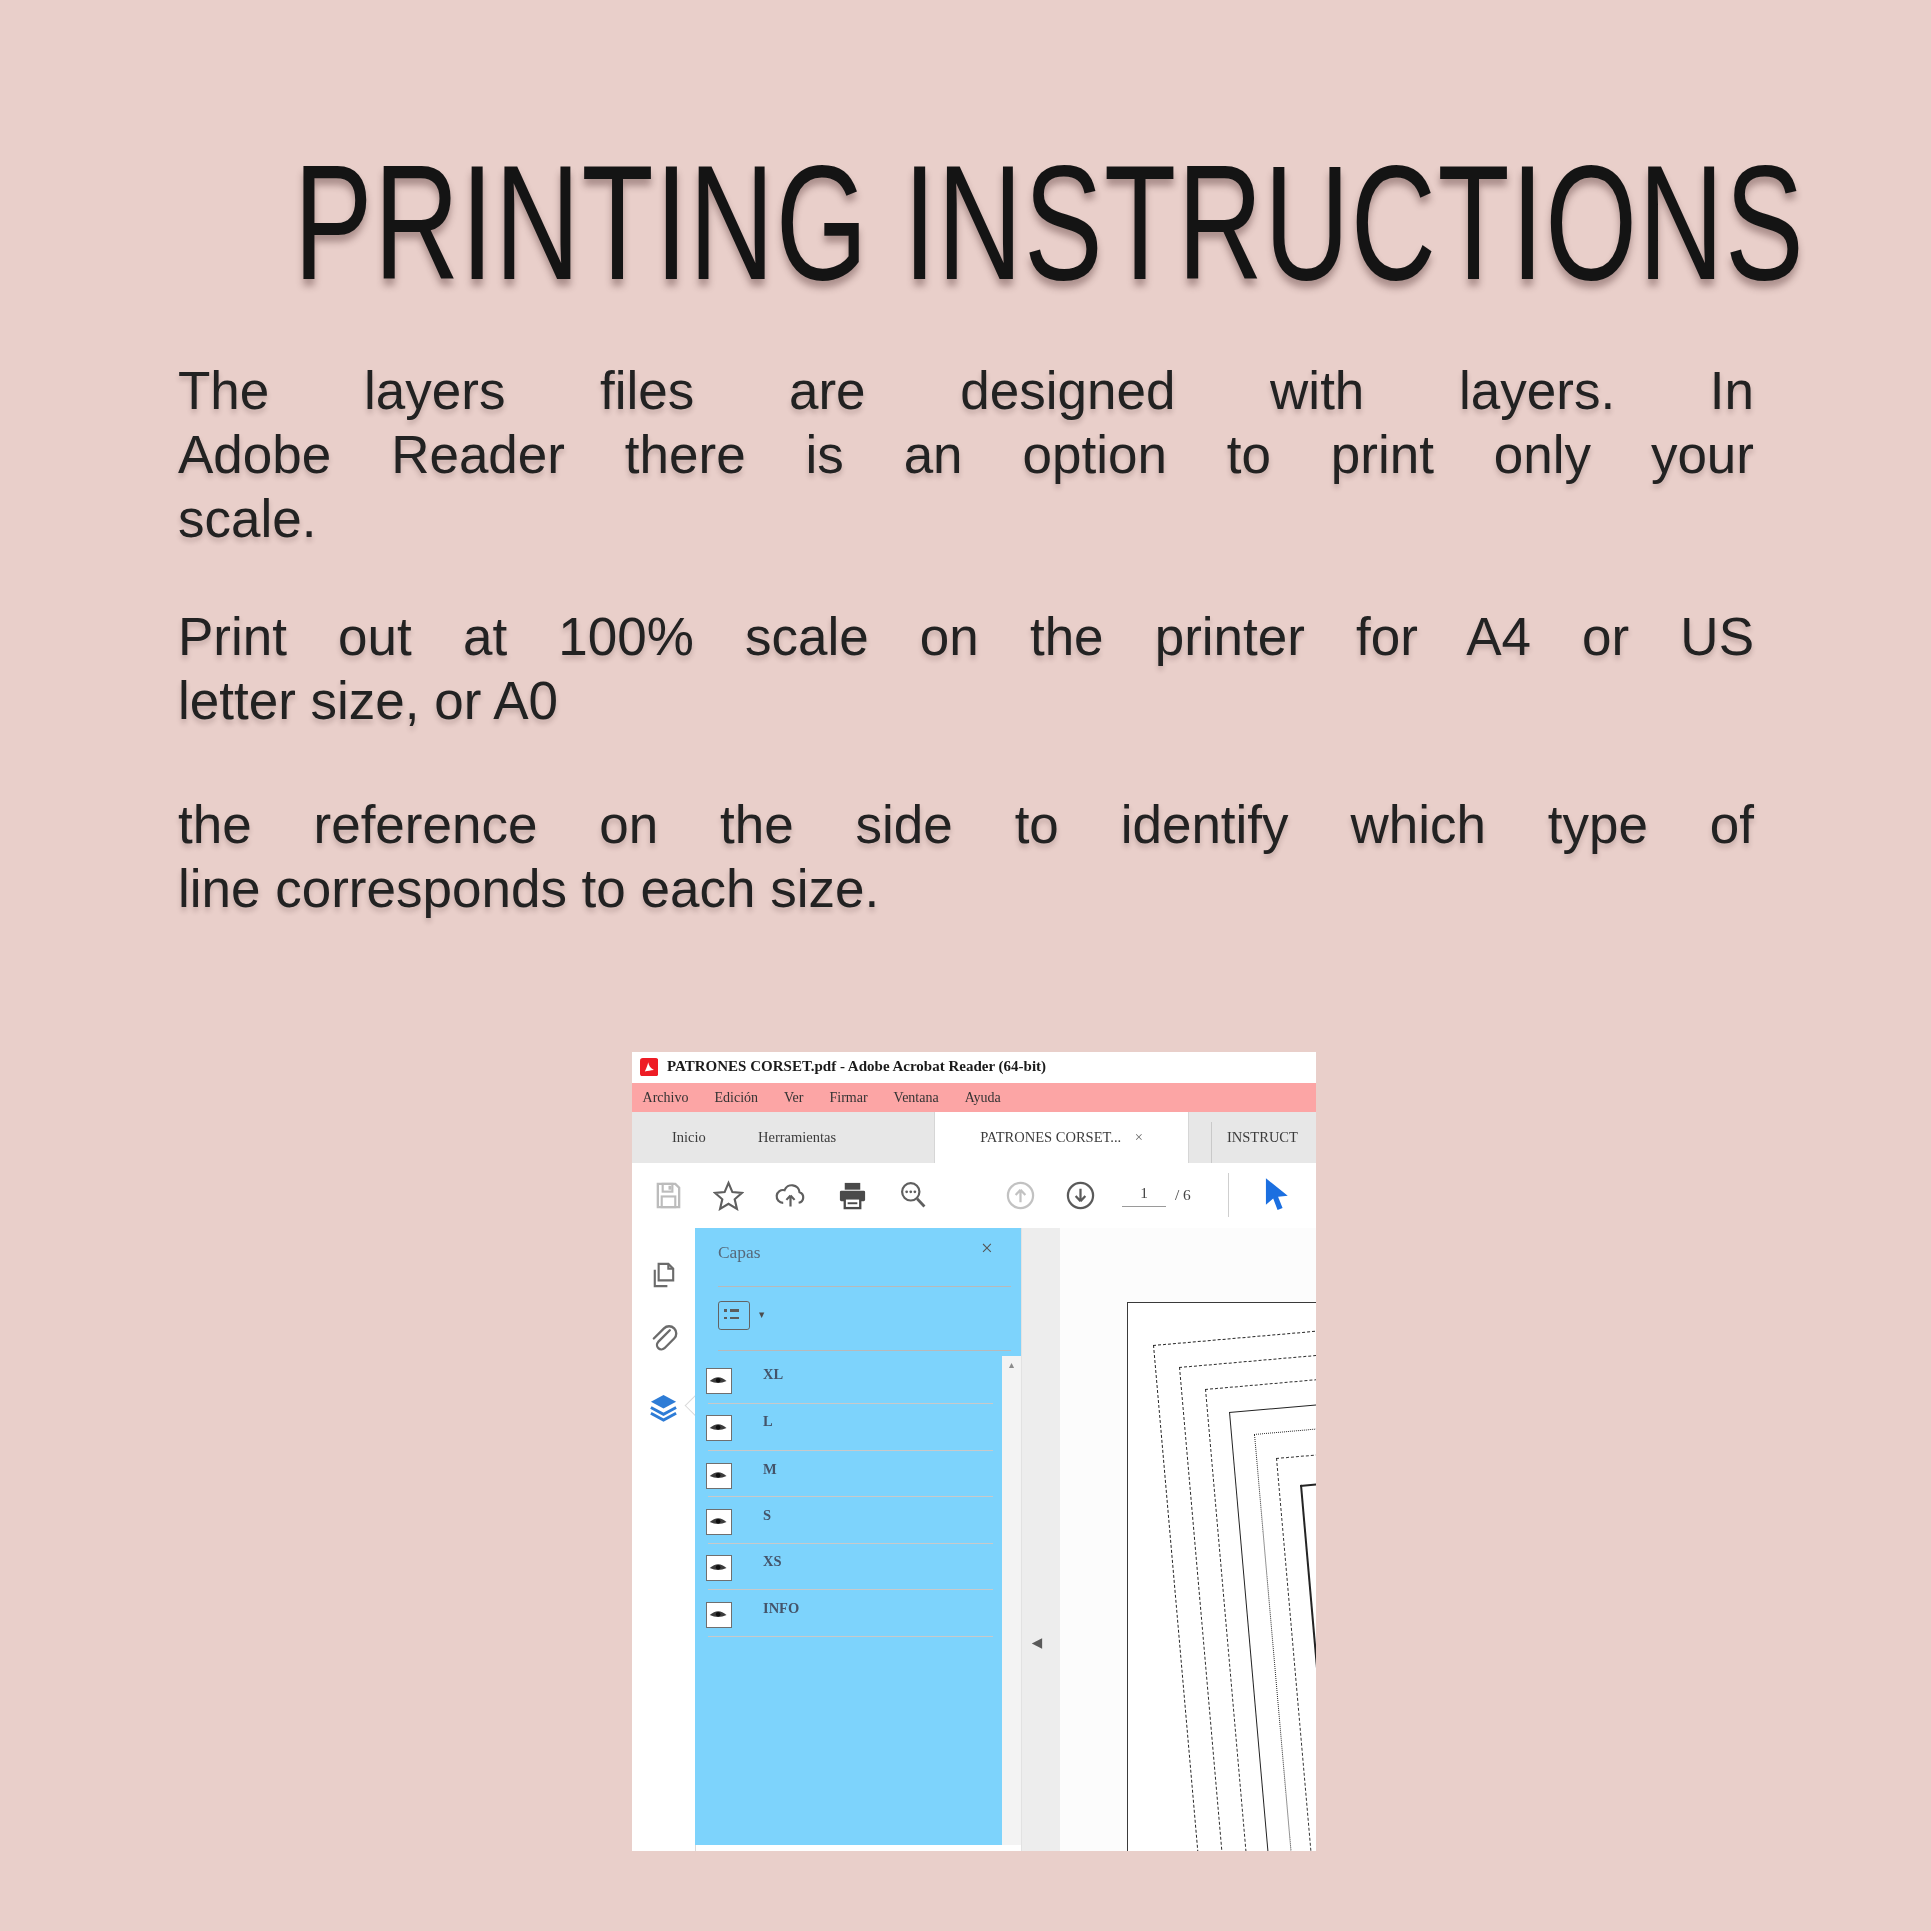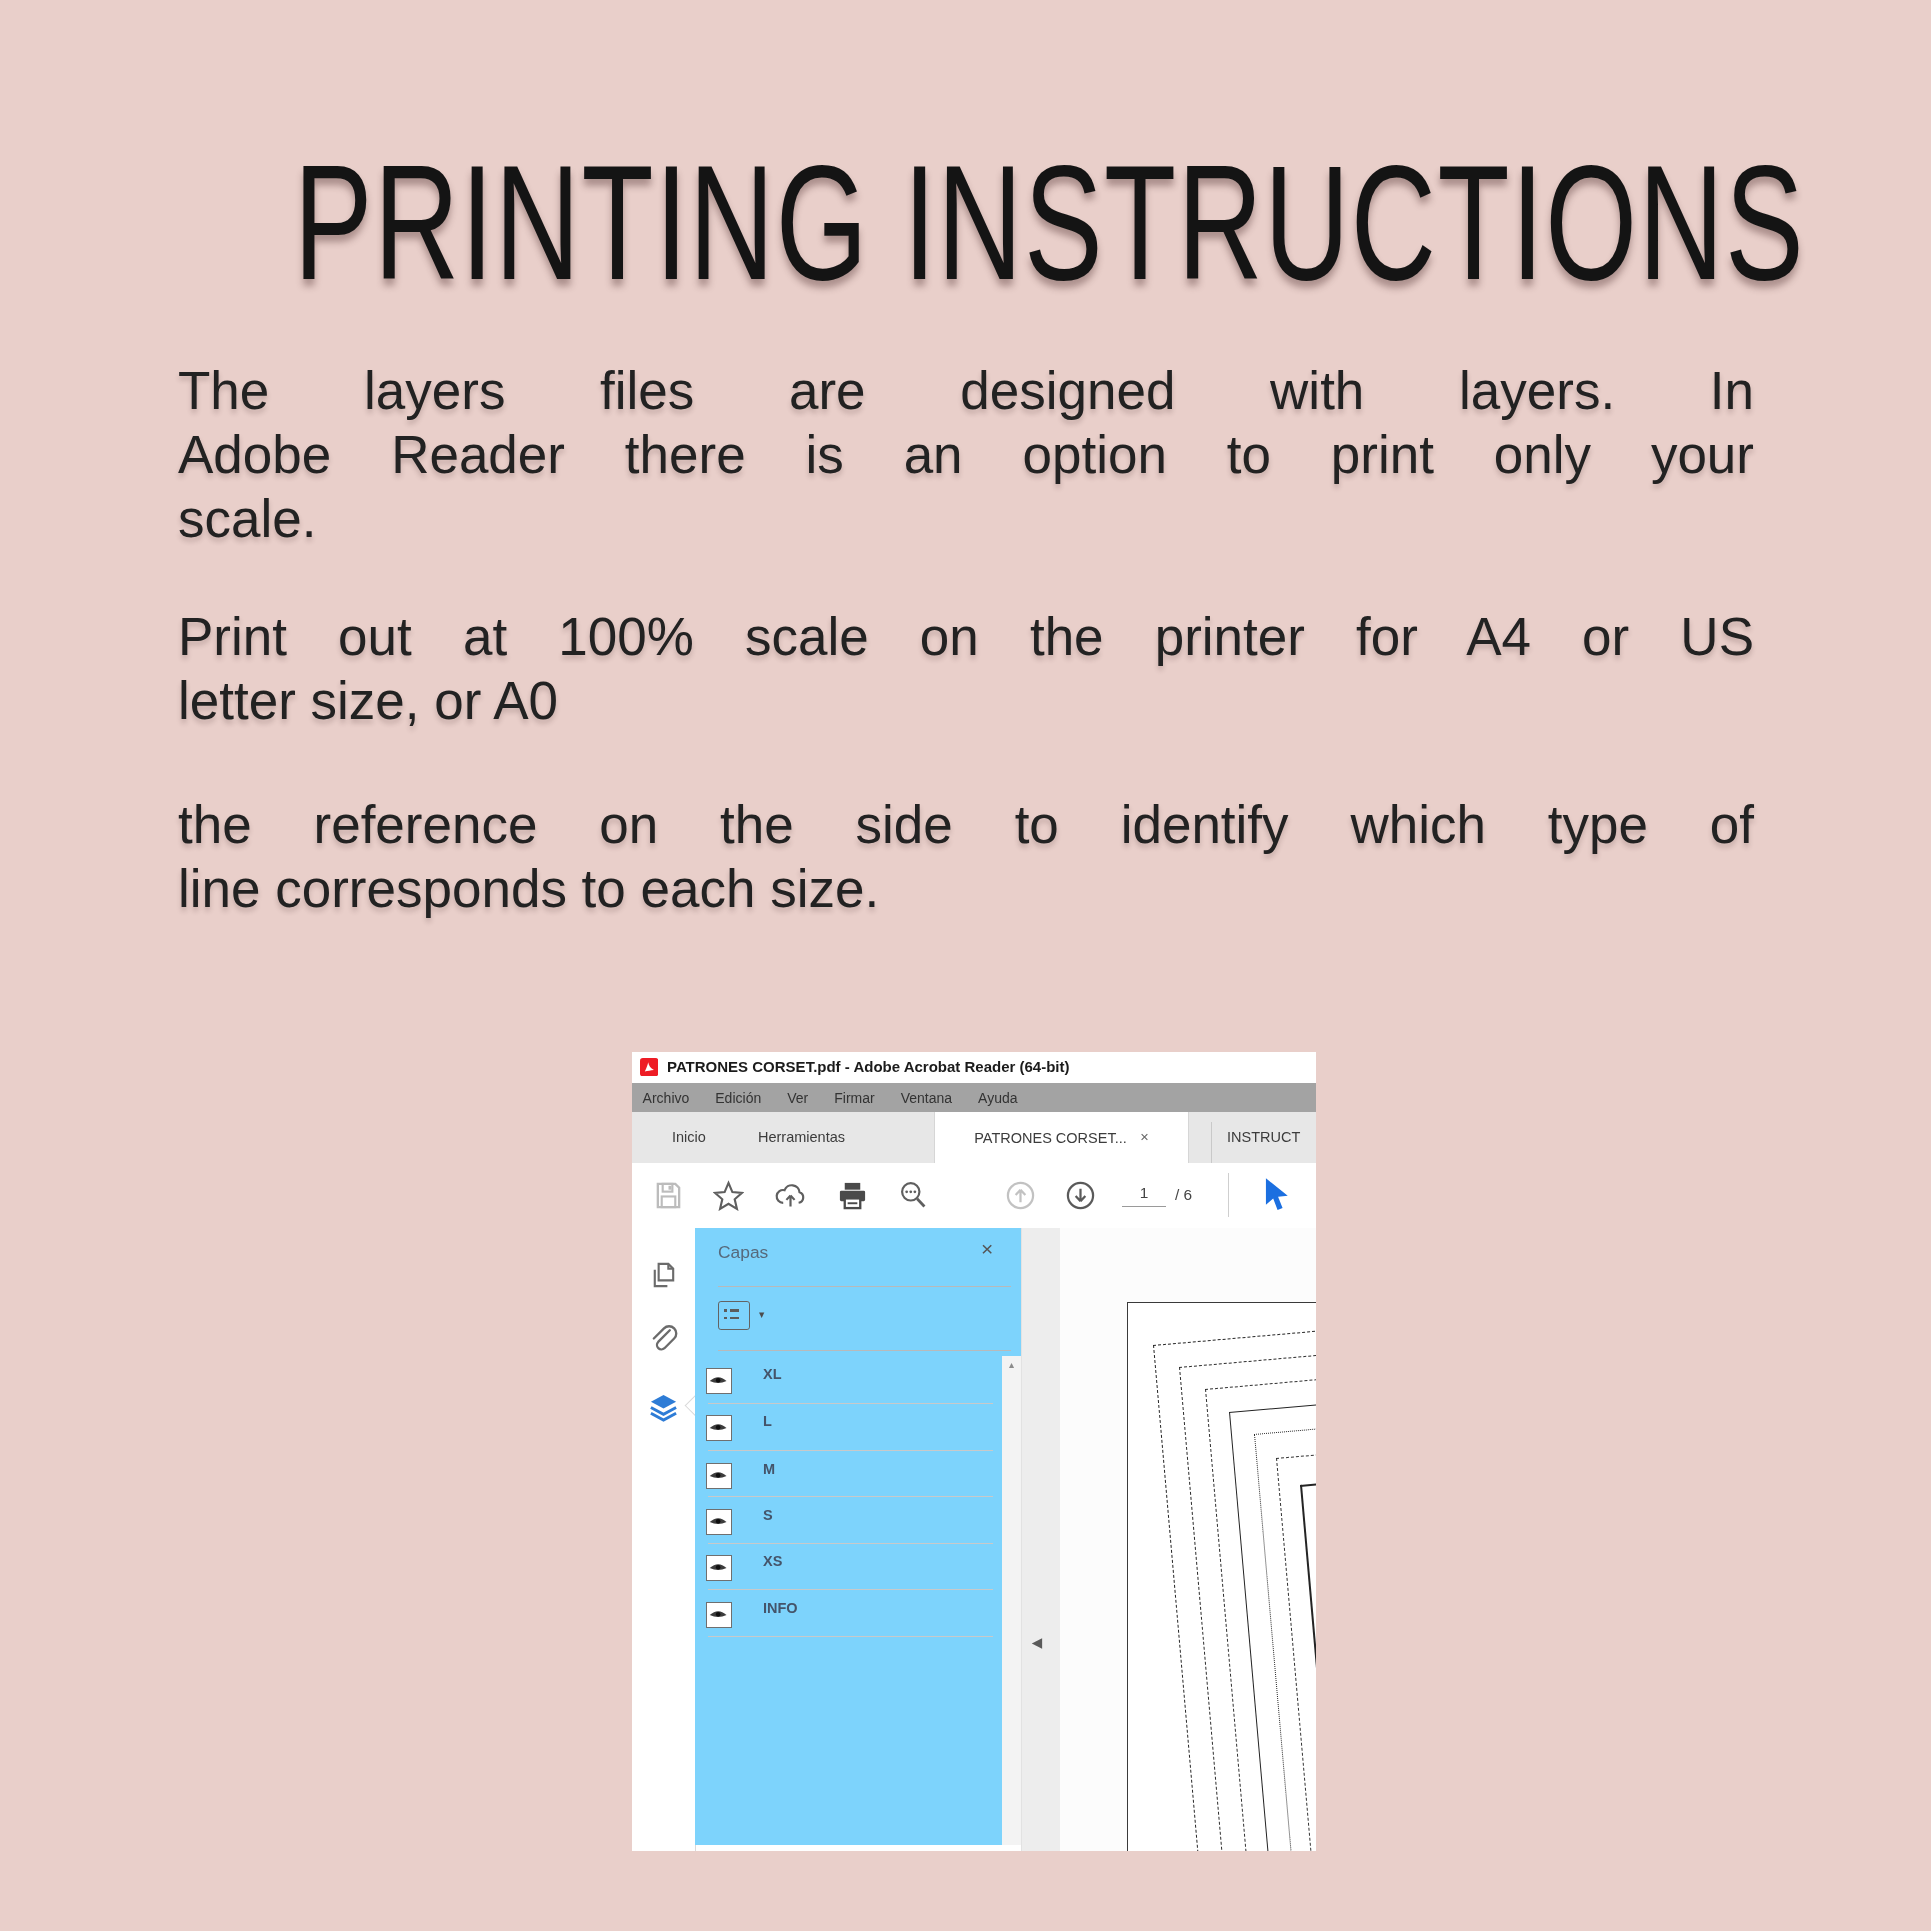--- a/index.html
+++ b/index.html
@@ -27,26 +27,26 @@
   .copy p{margin:0 0 54px 0;}
   .copy p.gap-lg{margin-bottom:60px;}
   .copy .ln{display:block;}
   .copy .j{text-align:justify;text-align-last:justify;}
   .copy .l{text-align:left;}
 
   
   .shot{
     position:absolute;left:632px;top:1052px;width:684px;height:799px;
     background:#ffffff;overflow:hidden;
-    font-family:Liberation Sans, sans-serif;color:#333;
+    font-family:Liberation Serif, serif;color:#333;
   }
   .titlebar{position:absolute;top:0;left:0;right:0;height:31px;background:#fff;}
   .pdf-logo{position:absolute;left:7.7px;top:5.8px;width:18.3px;height:18.3px;}
   .win-title{position:absolute;left:35px;top:5.8px;font-size:15px;font-weight:bold;color:#1b1b1b;white-space:nowrap;}
-  .menubar{position:absolute;top:31px;left:0;right:0;height:29px;background:#a3a3a3;display:flex;align-items:center;gap:26px;padding-left:10.6px;font-size:14px;color:#333;}
+  .menubar{position:absolute;top:31px;left:0;right:0;height:29px;background:#fca5a5;display:flex;align-items:center;gap:26px;padding-left:10.6px;font-size:14px;color:#333;}
   .menubar span{white-space:nowrap;}
 
   .tabsrow{position:absolute;top:60px;left:0;right:0;height:51px;background:#e7e7e7;}
   .tab-label{position:absolute;top:0;height:51px;line-height:51px;font-size:14.5px;color:#3c3c3c;white-space:nowrap;}
   .tab-inicio{left:40px;}
   .tab-herr{left:126px;}
   .tab-active{
     position:absolute;left:302px;top:0;width:253px;height:51px;background:#fff;
     border-left:1px solid #d6d6d6;border-right:1px solid #d6d6d6;
     display:flex;align-items:center;justify-content:center;gap:13.5px;font-size:14.5px;color:#3c3c3c;

